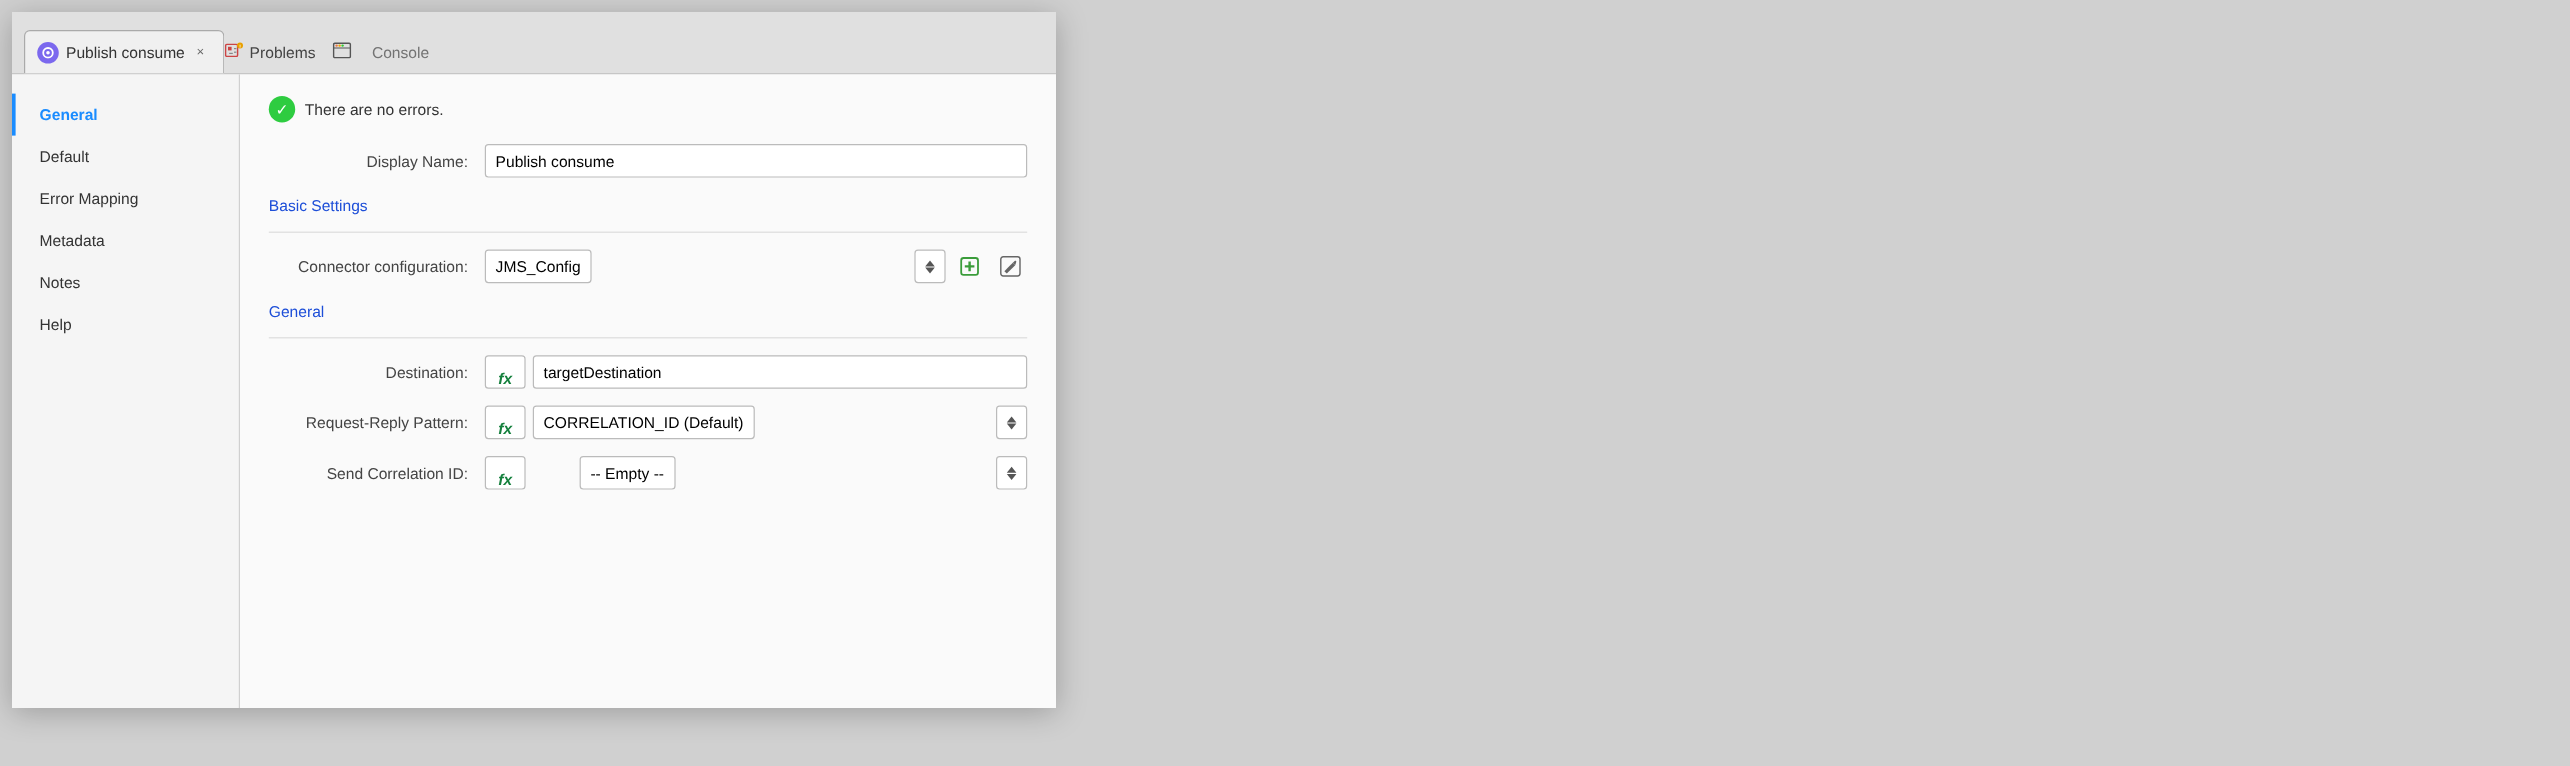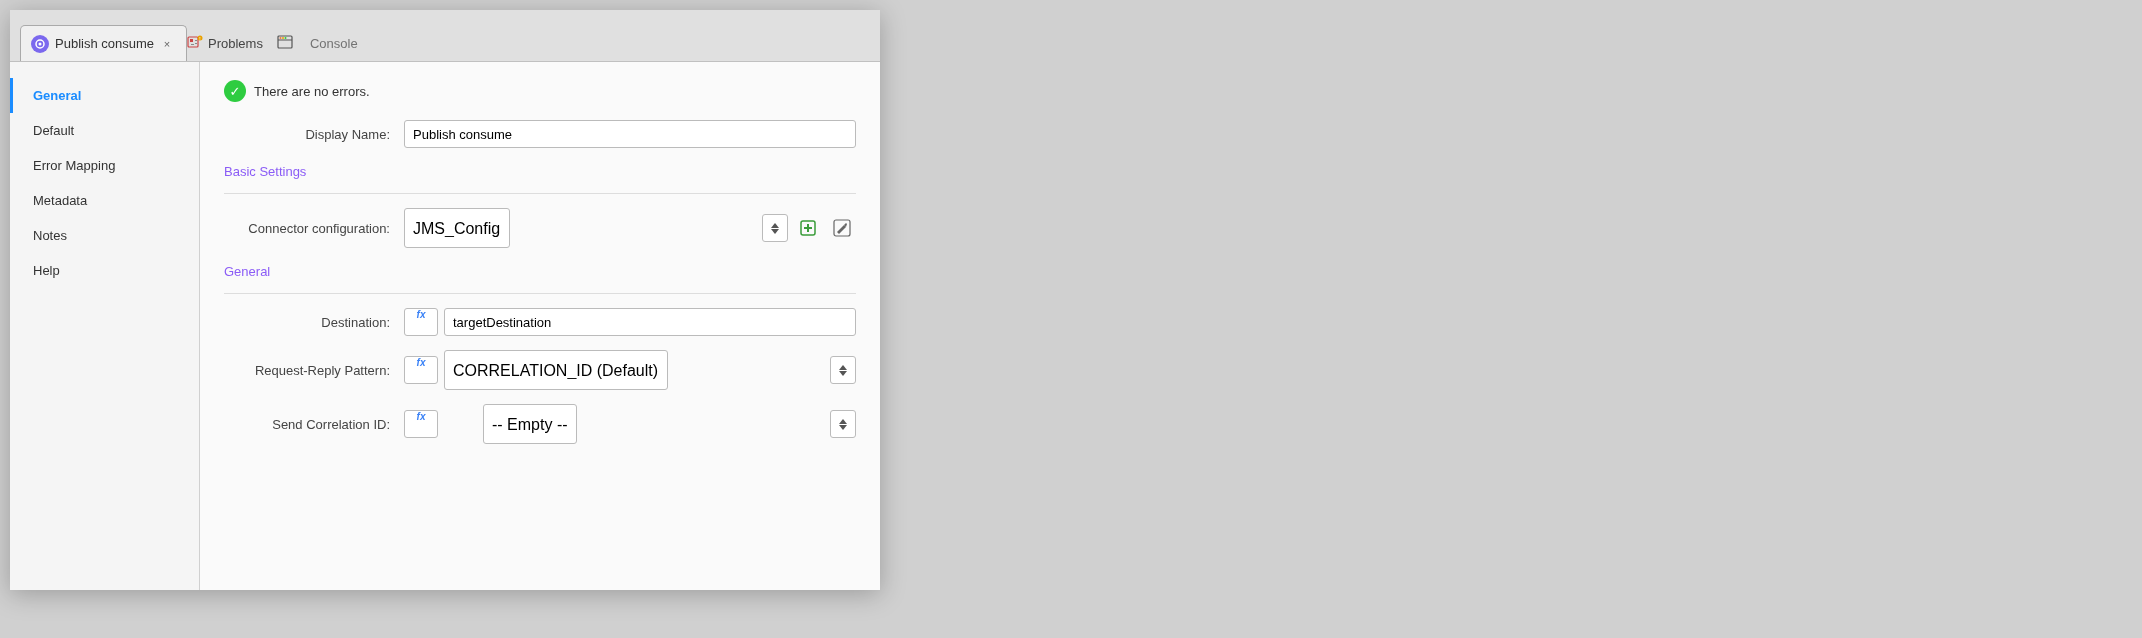--- a/index.html
+++ b/index.html
@@ -165,36 +165,36 @@
       border: 1px solid #bbb;
       border-radius: 3px;
       padding: 0 8px;
       font-size: 13px;
       background: white;
       outline: none;
     }
     .section-title {
       font-size: 13px;
       font-weight: 500;
-      color: #8b5cf6;
+      color: #1d4ed8;
       margin: 16px 0 12px 0;
     }
     
     .connector-row {
       display: flex;
       align-items: center;
       gap: 6px;
     }
     .select-control {
       flex: 1;
-      height: 40px;
+      height: 28px;
       border: 1px solid #bbb;
       border-radius: 3px;
       padding: 0 8px;
-      font-size: 16px;
+      font-size: 13px;
       background: white;
       appearance: none;
       -webkit-appearance: none;
       outline: none;
       cursor: pointer;
     }
     .select-wrapper {
       position: relative;
       flex: 1;
     }
@@ -240,26 +240,26 @@
     .icon-btn-green { color: #3a9c3a; }
     .icon-btn-edit { color: #555; }
     
     .fx-btn {
       width: 34px;
       height: 28px;
       border: 1px solid #bbb;
       border-radius: 3px;
       background: white;
       display: flex;
-      align-items: flex-start;
+      align-items: flex-end;
       justify-content: center;
       font-style: italic;
       font-weight: bold;
-      font-size: 10px;
-      color: #3b82f6;
+      font-size: 13px;
+      color: #15803d;
       cursor: pointer;
       flex-shrink: 0;
     }
     .destination-row {
       display: flex;
       align-items: center;
       gap: 6px;
     }
     .divider {
       border: none;

